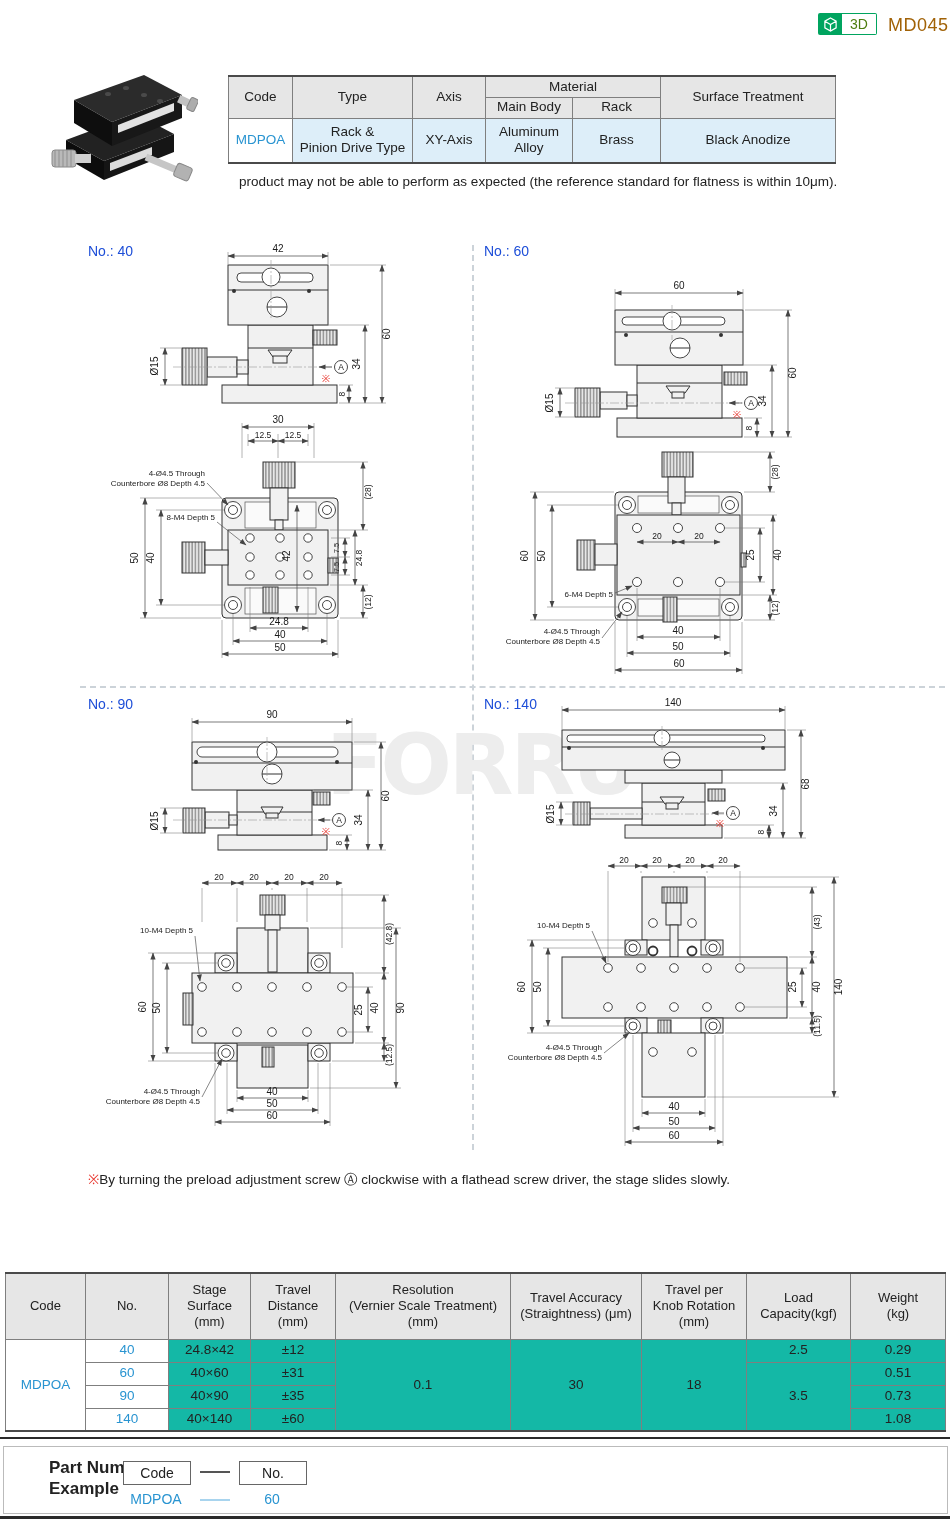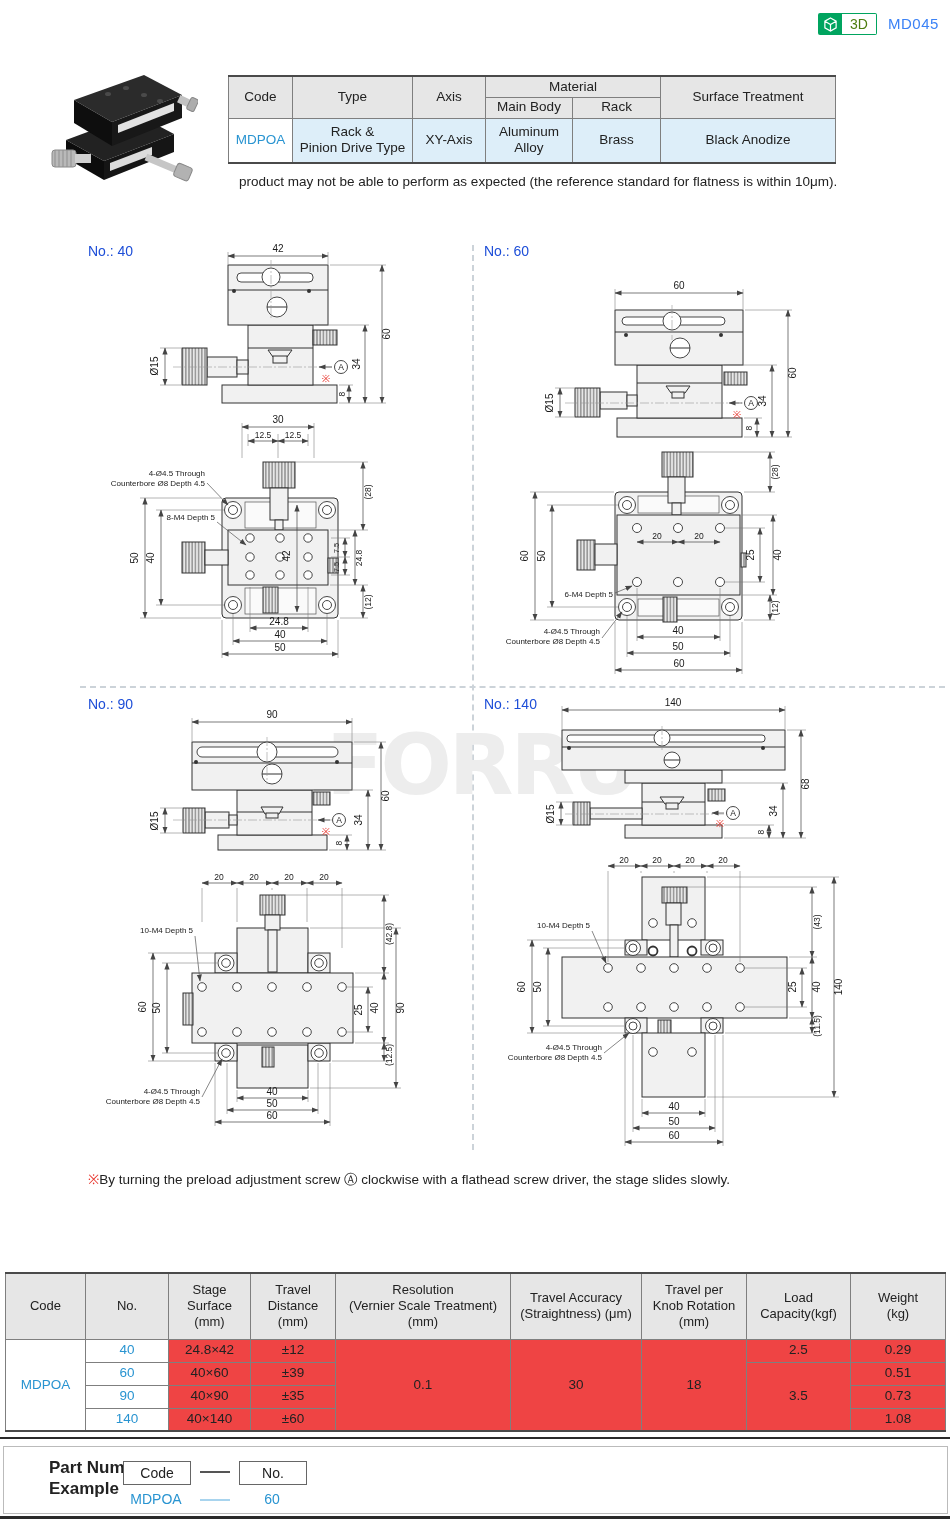--- a/index.html
+++ b/index.html
@@ -4,29 +4,29 @@
 <style>
   html,body{margin:0;padding:0}
   body{width:950px;height:1521px;position:relative;background:#fff;
        font-family:"Liberation Sans",sans-serif;color:#222;overflow:hidden}
   .abs{position:absolute}
   
   .badge3d{display:flex;align-items:stretch;height:22px}
   .badge3d .cube{width:24px;background:#00a45f;display:flex;align-items:center;justify-content:center;border-radius:2px 0 0 2px}
   .badge3d .txt{width:34px;border:1px solid #00a45f;border-left:none;border-radius:0 2px 2px 0;
                 color:#4d7c0f;font-size:14px;display:flex;align-items:center;justify-content:center;background:#fff}
-  .doccode{font-size:15px;color:#3b82f6;letter-spacing:.5px}
+  .doccode{font-size:18px;color:#a16207;letter-spacing:.5px}
   
   table{border-collapse:collapse;table-layout:fixed}
   .ttab th,.ttab td,.stab th,.stab td{border:1px solid #7f7f7f;font-weight:normal;text-align:center;
        vertical-align:middle;white-space:pre-line;padding:0;line-height:1.22}
   .ttab th{background:#e6e6e6;font-size:13.5px}
   .ttab td{background:#ddeef9;font-size:13.5px}
   .stab th{background:#e6e6e6;font-size:13px}
-  .stab td{background:#ef4444;font-size:13.5px}
+  .stab td{background:#14b8a6;font-size:13.5px}
   .wcell{background:#fff !important}
   .blue{color:#2994d1}
   .ttab{border-top:2px solid #4a4a4a;border-bottom:2px solid #4a4a4a}
   .stab{border-top:2px solid #4a4a4a;border-bottom:2px solid #4a4a4a}
   
   .inote{font-size:13.5px;line-height:1.5;color:#222}
   .iicon{display:inline-block;width:14px;height:14px;border:1.2px solid #e8342c;border-radius:50%;
          color:#e8342c;font-size:10px;line-height:14px;text-align:center;font-style:italic;margin-right:3px;vertical-align:-2px}
   .star-red{color:#e8342c}
   .dlabel{font-size:14px;color:#1d4ed8}
@@ -746,21 +746,21 @@
     <td>±12</td>
     <td rowspan="4">0.1</td>
     <td rowspan="4">30</td>
     <td rowspan="4">18</td>
     <td>2.5</td>
     <td>0.29</td>
   </tr>
   <tr style="height:23px">
     <td class="wcell blue">60</td>
     <td>40×60</td>
-    <td>±39</td>
+    <td>±31</td>
     <td rowspan="3">3.5</td>
     <td>0.51</td>
   </tr>
   <tr style="height:23px">
     <td class="wcell blue">90</td>
     <td>40×90</td>
     <td>±35</td>
     <td>0.73</td>
   </tr>
   <tr style="height:23px">

